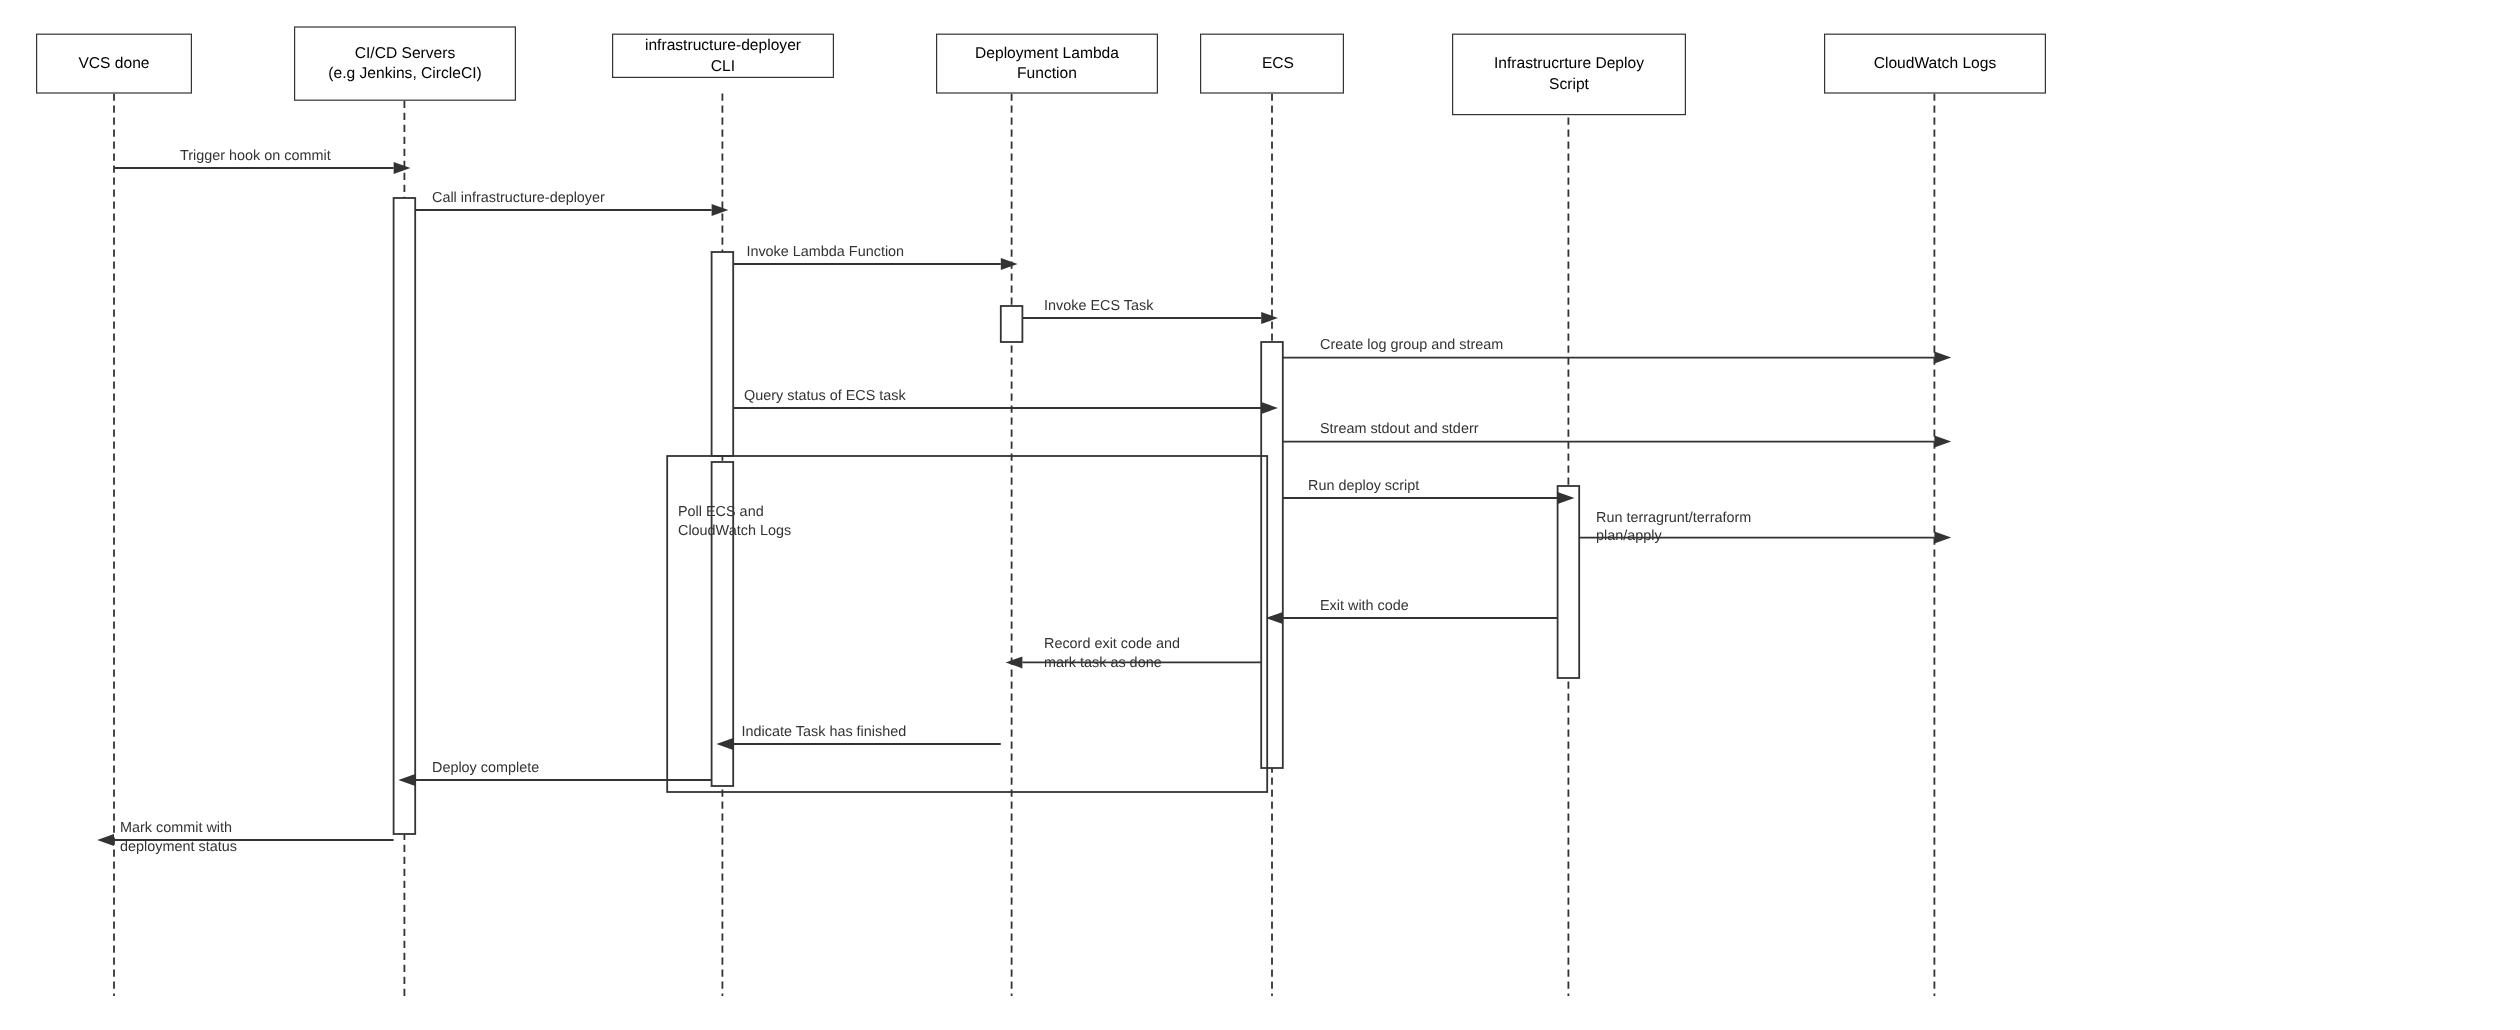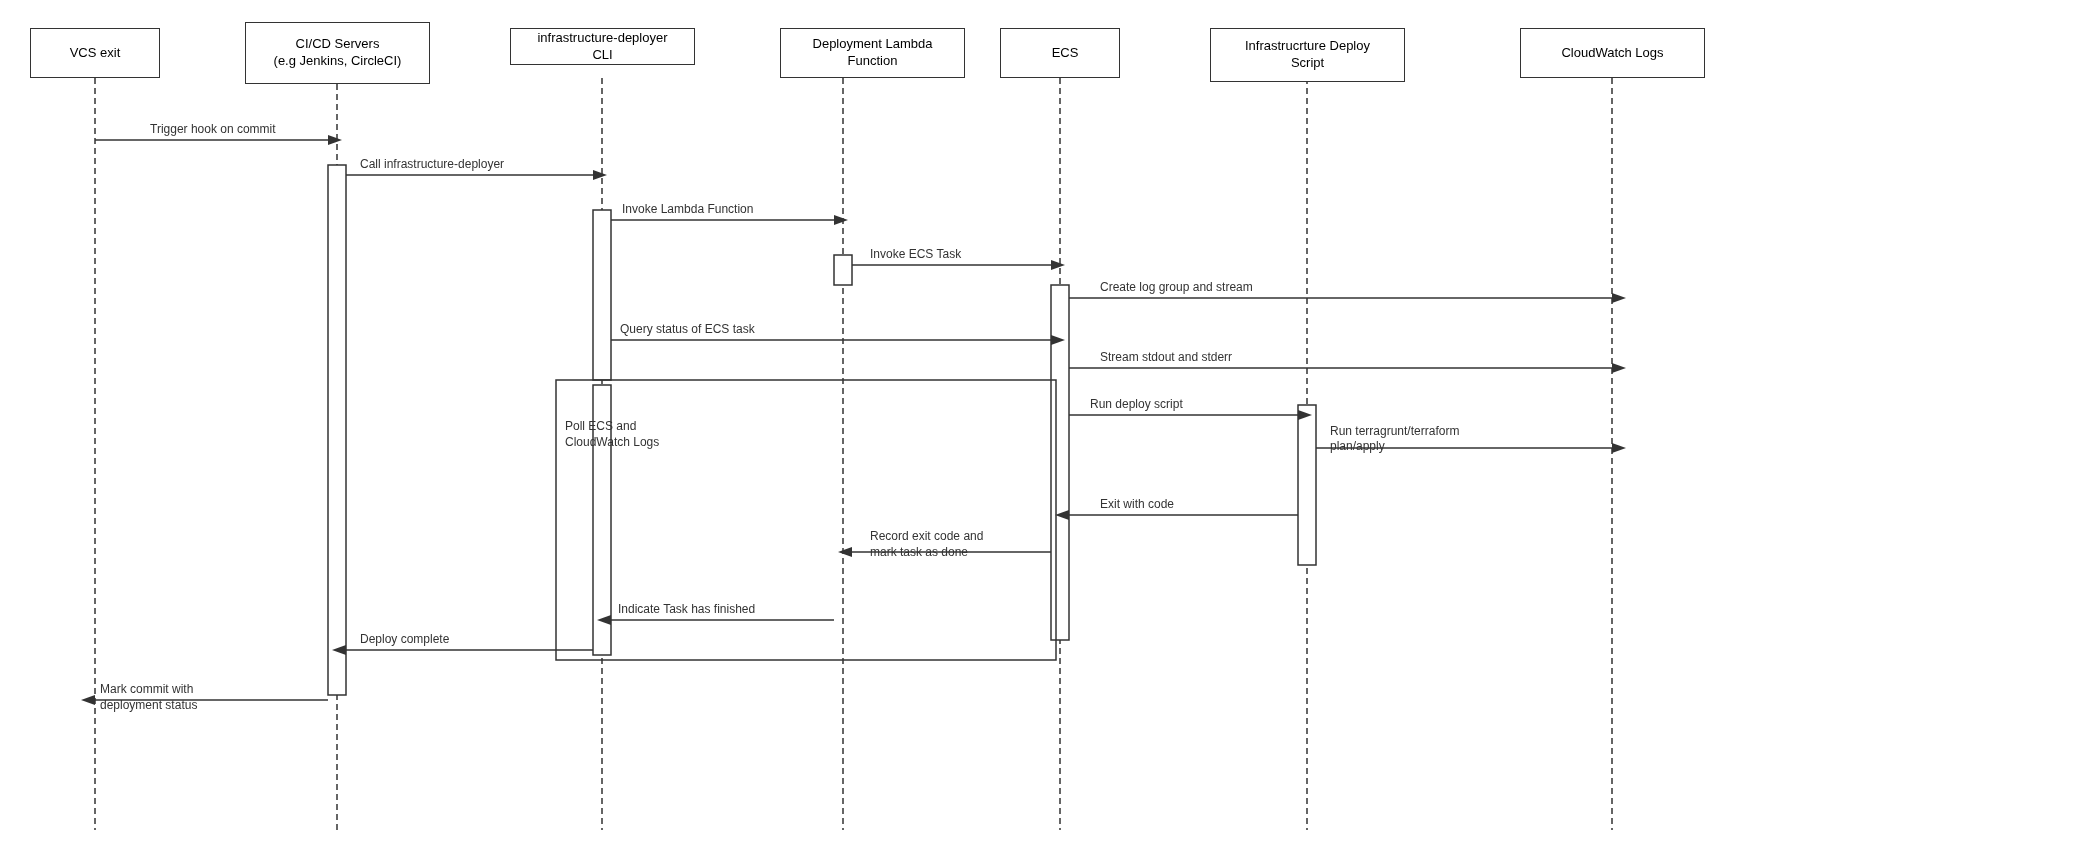--- a/index.html
+++ b/index.html
@@ -141,39 +141,39 @@
     <text x="360" y="643" font-size="12" fill="#333">Deploy complete</text>
 
     <text x="100" y="693" font-size="12" fill="#333">Mark commit with</text>
     <text x="100" y="709" font-size="12" fill="#333">deployment status</text>
 
     <text x="565" y="430" font-size="12" fill="#333">Poll ECS and</text>
     <text x="565" y="446" font-size="12" fill="#333">CloudWatch Logs</text>
   </svg>
 
   <div class="actor-box" style="left:30px; top:28px; width:130px; height:50px;">
-    <span>VCS exit</span>
+    <span>VCS done</span>
   </div>
 
   <div class="actor-box" style="left:245px; top:22px; width:185px; height:62px;">
     <span>CI/CD Servers<br>(e.g Jenkins, CircleCI)</span>
   </div>
 
   <div class="actor-box" style="left:510px; top:28px; width:185px; height:37px;">
     <span>infrastructure-deployer<br>CLI</span>
   </div>
 
   <div class="actor-box" style="left:750px; top:28px; width:185px; height:50px;margin-left:30px;">
     <span>Deployment Lambda<br>Function</span>
   </div>
 
   <div class="actor-box" style="left:1000px; top:28px; width:120px; height:50px;padding-left:20px;">
     <span>ECS</span>
   </div>
 
-  <div class="actor-box" style="left:1210px; top:28px; width:195px; height:54px;">
+  <div class="actor-box" style="left:1210px; top:28px; width:195px; height:68px;">
     <span>Infrastrucrture Deploy<br>Script</span>
   </div>
 
   <div class="actor-box" style="left:1520px; top:28px; width:185px; height:50px;">
     <span>CloudWatch Logs</span>
   </div>
 </div>
 
 </body></html>

